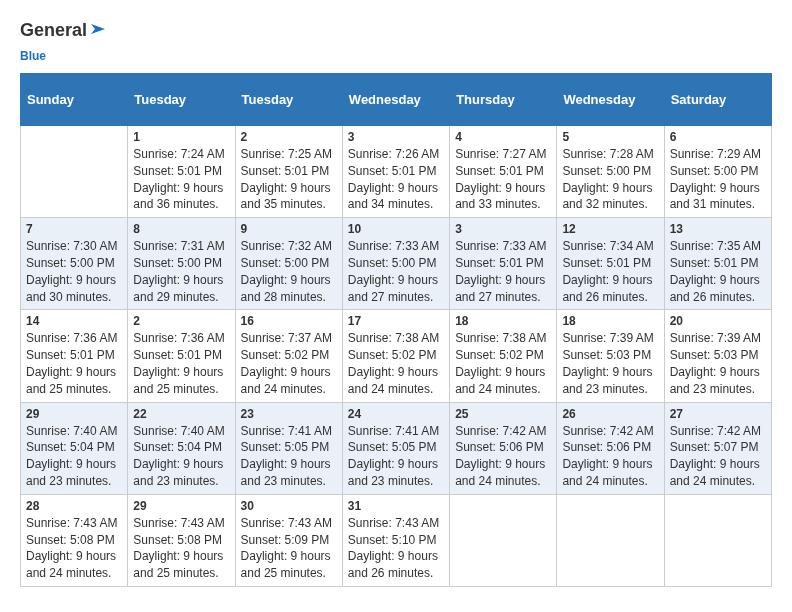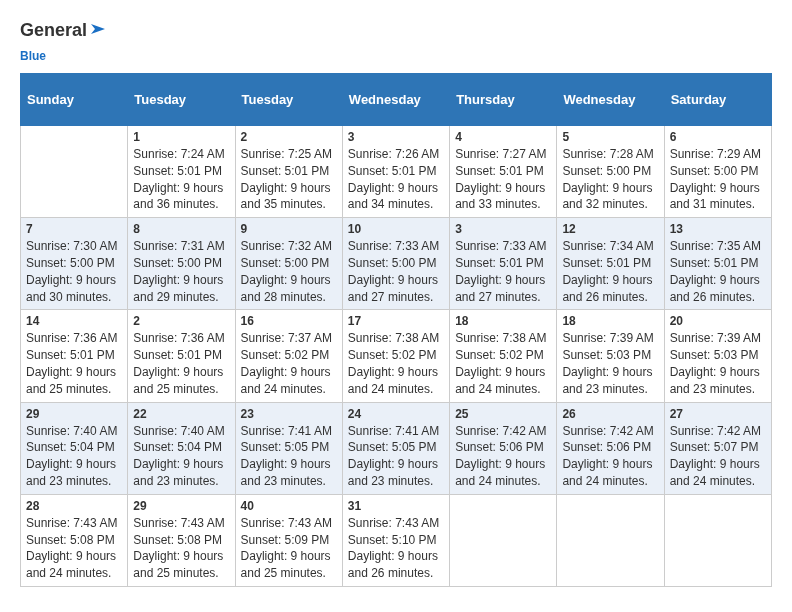--- a/index.html
+++ b/index.html
@@ -230,21 +230,21 @@
       <tr class="week-row">
         <td>
           <div class="day-num">28</div>
           <div class="day-info">Sunrise: 7:43 AM<br>Sunset: 5:08 PM<br>Daylight: 9 hours and 24 minutes.</div>
         </td>
         <td>
           <div class="day-num">29</div>
           <div class="day-info">Sunrise: 7:43 AM<br>Sunset: 5:08 PM<br>Daylight: 9 hours and 25 minutes.</div>
         </td>
         <td>
-          <div class="day-num">40</div>
+          <div class="day-num">30</div>
           <div class="day-info">Sunrise: 7:43 AM<br>Sunset: 5:09 PM<br>Daylight: 9 hours and 25 minutes.</div>
         </td>
         <td>
           <div class="day-num">31</div>
           <div class="day-info">Sunrise: 7:43 AM<br>Sunset: 5:10 PM<br>Daylight: 9 hours and 26 minutes.</div>
         </td>
         <td class="empty"></td>
         <td class="empty"></td>
         <td class="empty"></td>
       </tr>

